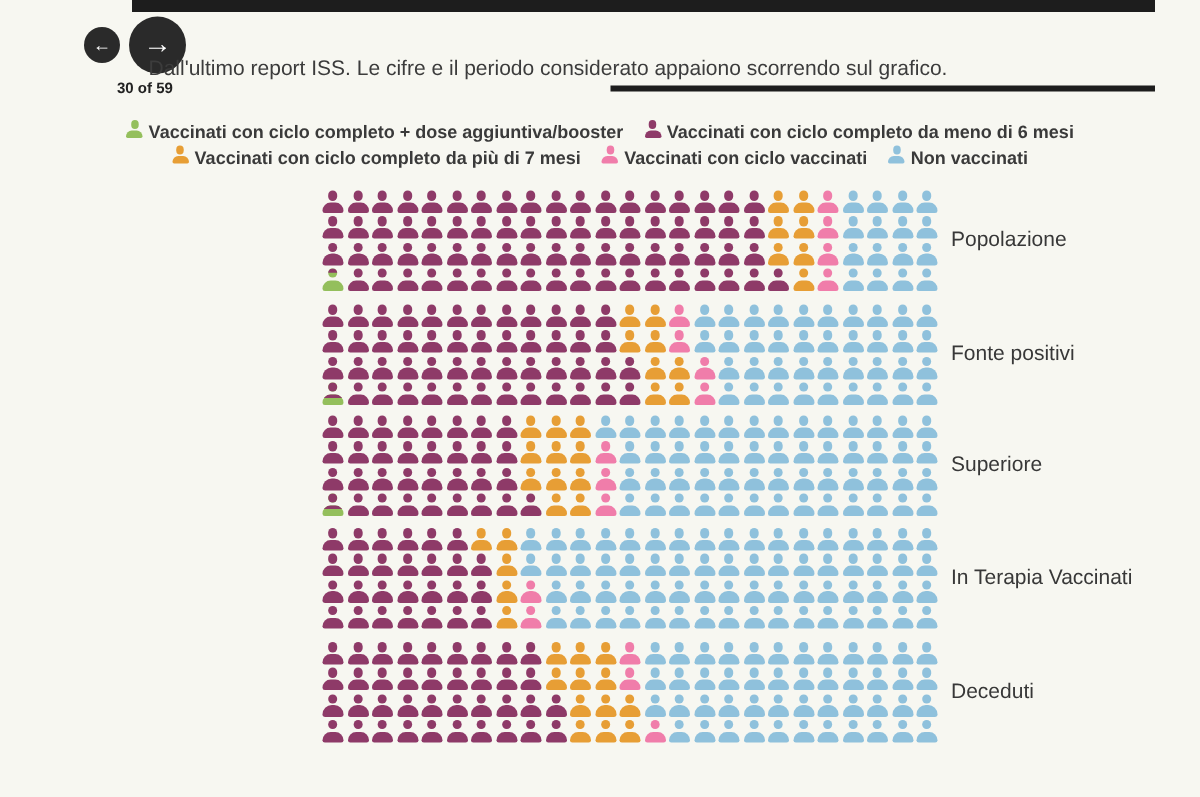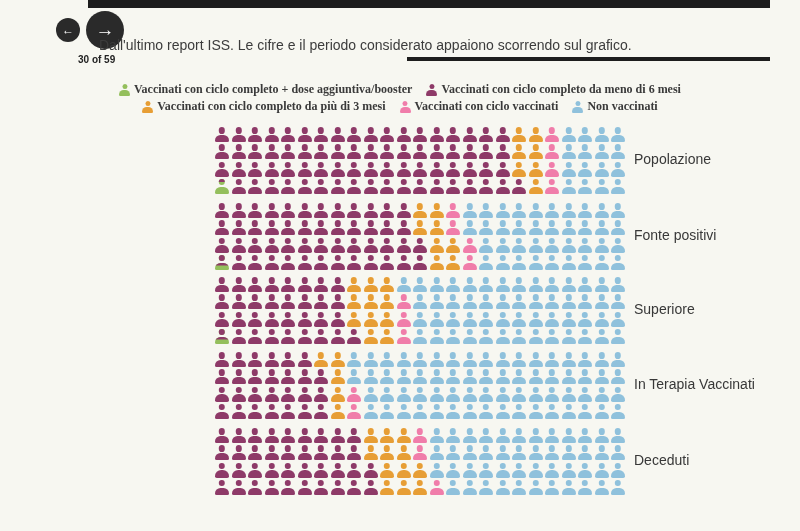--- a/index.html
+++ b/index.html
@@ -13,21 +13,21 @@
           display:flex;align-items:center;justify-content:center;cursor:pointer;padding:0;}
   .navbtn.prev{left:56px;top:18px;width:24px;height:24px;font-size:12px;}
   .navbtn.next{left:86px;top:11px;width:38px;height:38px;font-size:19px;}
   .pager{position:absolute;left:78px;top:54px;font-size:10px;font-weight:bold;color:#222;}
 
   .title{position:absolute;left:98px;top:10px;margin:0;font-size:21px;font-weight:bold;color:#2d2d2d;letter-spacing:.1px;}
   .subtitle{position:absolute;left:99px;top:37px;margin:0;font-size:14px;color:#3c3c3c;}
 
   .legend{position:absolute;left:0;top:80px;width:800px;text-align:center;}
   .leg-line{height:17px;line-height:17px;}
-  .leg-item{display:inline-flex;align-items:center;margin:0 7px;vertical-align:middle;font-family:Liberation Serif, serif;}
+  .leg-item{display:inline-flex;align-items:flex-start;margin:0 7px;vertical-align:middle;}
   .leg-item .txt{font-size:12px;font-weight:bold;color:#3a3a3a;margin-left:4px;}
 
   .person{display:block;position:relative;}
   .person::before{content:"";position:absolute;top:0;left:50%;transform:translateX(-50%);
      width:46%;height:44%;border-radius:50%;background:currentColor;}
   .person::after{content:"";position:absolute;bottom:0;left:0;width:100%;height:48%;
      border-radius:7px 7px 2px 2px;background:currentColor;}
   .leg-person{width:11px;height:12px;}
 
   .block{position:absolute;display:flex;gap:2.5px;}
@@ -60,21 +60,21 @@
   <div class="legend" id="legend">
       <div class="leg-line"><span class="leg-item">
           <span class="person leg-person" style="color: rgb(148, 191, 92);"></span>
           <span class="txt">Vaccinati con ciclo completo + dose aggiuntiva/booster</span>
         </span><span class="leg-item">
           <span class="person leg-person" style="color: rgb(142, 58, 104);"></span>
           <span class="txt">Vaccinati con ciclo completo da meno di 6 mesi</span>
         </span></div>
       <div class="leg-line"><span class="leg-item">
           <span class="person leg-person" style="color: rgb(231, 158, 53);"></span>
-          <span class="txt">Vaccinati con ciclo completo da più di 3 mesi</span>
+          <span class="txt">Vaccinati con ciclo completo da più di 7 mesi</span>
         </span><span class="leg-item">
           <span class="person leg-person" style="color: rgb(240, 125, 170);"></span>
           <span class="txt">Vaccinati con ciclo vaccinati</span>
         </span><span class="leg-item">
           <span class="person leg-person" style="color: rgb(143, 193, 220);"></span>
           <span class="txt">Non vaccinati</span>
         </span></div>
     </div>
 
   <div id="chart">

